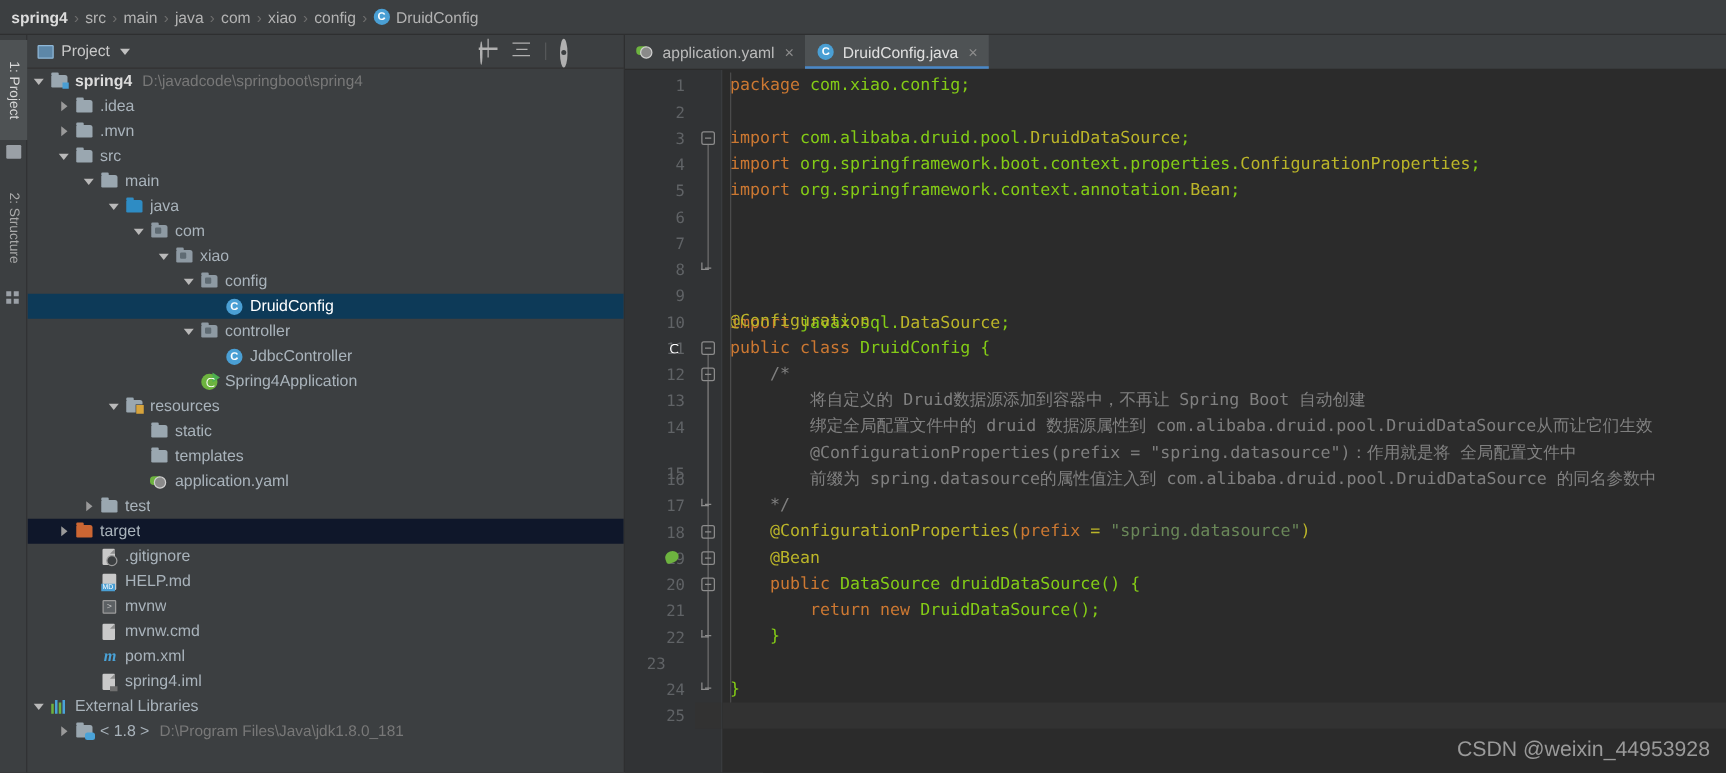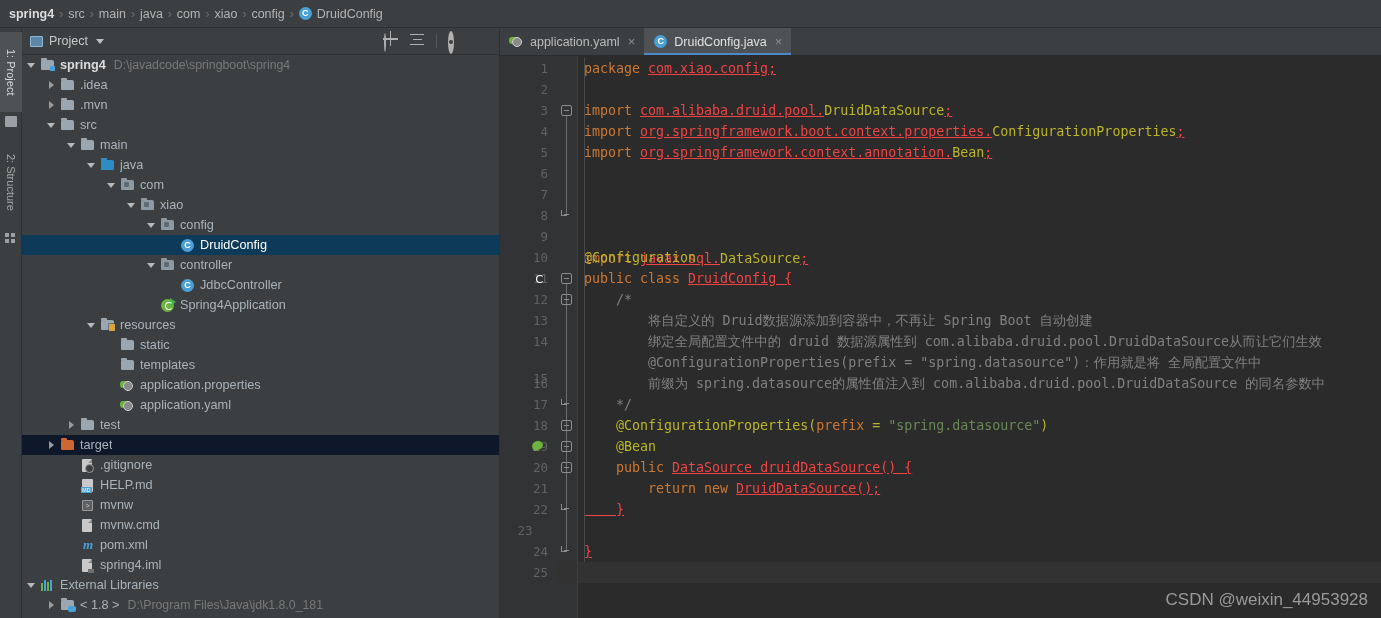--- a/index.html
+++ b/index.html
@@ -299,21 +299,21 @@
     position: absolute; left: 0; width: 100%; height: 21px; line-height: 21px;
     font-family: "DejaVu Sans Mono", monospace; font-size: 13.3px;
     white-space: pre; padding-left: 6px; color: #a9b7c6;
   }
   .cline.current { background: #323232; }
   .kw { color: #cc7832; }
   .ann { color: #bbb529; }
   .cls { color: #bbb529; }
   .str { color: #6a8759; }
   .cmt { color: #808080; }
-  .plain { color: #ef4444; text-decoration: underline; }
+  .plain { color: #84cc16; }
   .indent-guide {
     position: absolute; top: 0; width: 1px; background: #4b4b4b;
   }
 
   #watermark {
     position: absolute; right: 13px; bottom: 8px;
     font-size: 17px; color: #9a9a9a;
     font-family: "Liberation Sans", sans-serif;
   }
 </style>
@@ -480,27 +480,20 @@
             <span class="fo"></span>
           </span>
           <span class="label">static</span>
         </div>
         <div class="row" style="padding-left: 84px;">
           <span class="arrow"></span>
           <span class="ficon">
             <span class="fo"></span>
           </span>
           <span class="label">templates</span>
-        </div>
-        <div class="row" style="padding-left: 84px;">
-          <span class="arrow"></span>
-          <span class="ficon">
-            <span class="ic-yaml"></span>
-          </span>
-          <span class="label">application.properties</span>
         </div>
         <div class="row" style="padding-left: 84px;">
           <span class="arrow"></span>
           <span class="ficon">
             <span class="ic-yaml"></span>
           </span>
           <span class="label">application.yaml</span>
         </div>
         <div class="row" style="padding-left: 44px;">
           <span class="arrow right"></span>

